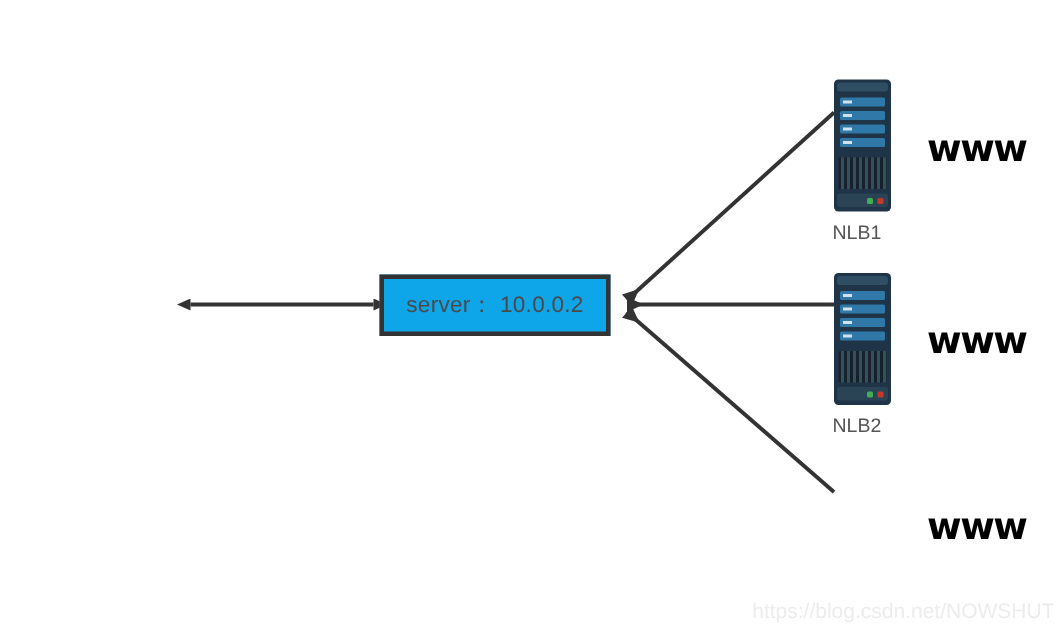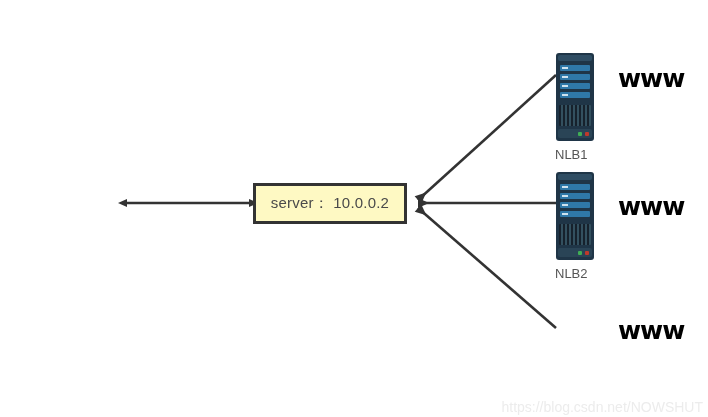--- a/index.html
+++ b/index.html
@@ -117,21 +117,21 @@
   }
 
   
   .server-box {
     position: absolute;
     left: 253px;
     top: 183px;
     width: 154px;
     height: 41px;
     border: 3px solid #333333;
-    background: #fef9c3;
+    background: #0ea5e9;
     box-sizing: border-box;
     display: flex;
     align-items: center;
     justify-content: center;
     font-size: 15px;
     color: #4a4a4a;
     letter-spacing: 0.2px;
     font-family: "Liberation Sans", sans-serif;
   }
 
@@ -216,20 +216,21 @@
   }
 
   .www-label {
     position: absolute;
     font-family: "DejaVu Sans", sans-serif;
     font-weight: bold;
     font-size: 25px;
     color: #000000;
     letter-spacing: -1px;
     white-space: nowrap;
+    margin-top: 20px;
   }
 
   
   .watermark {
     position: absolute;
     right: 5px;
     bottom: 2px;
     font-size: 14px;
     color: #ececec;
     white-space: nowrap;
@@ -277,21 +278,21 @@
       </div>
       <div class="rack-vent"></div>
       <div class="rack-foot"></div>
       <div class="rack-led green"></div>
       <div class="rack-led red"></div>
     </div>
     <div class="node-caption rack-caption">NLB1</div>
   </div>
   <div class="www-label" style="left:618px; top:64px;">www</div>
 
-  <div class="nlb-node" style="left:556px; top:152px;">
+  <div class="nlb-node" style="left:556px; top:162px;">
     <div class="rack-art">
       <div class="rack-top"></div>
       <div class="rack-blades">
         <div class="rack-blade"></div>
         <div class="rack-blade"></div>
         <div class="rack-blade"></div>
         <div class="rack-blade"></div>
       </div>
       <div class="rack-vent"></div>
       <div class="rack-foot"></div>

